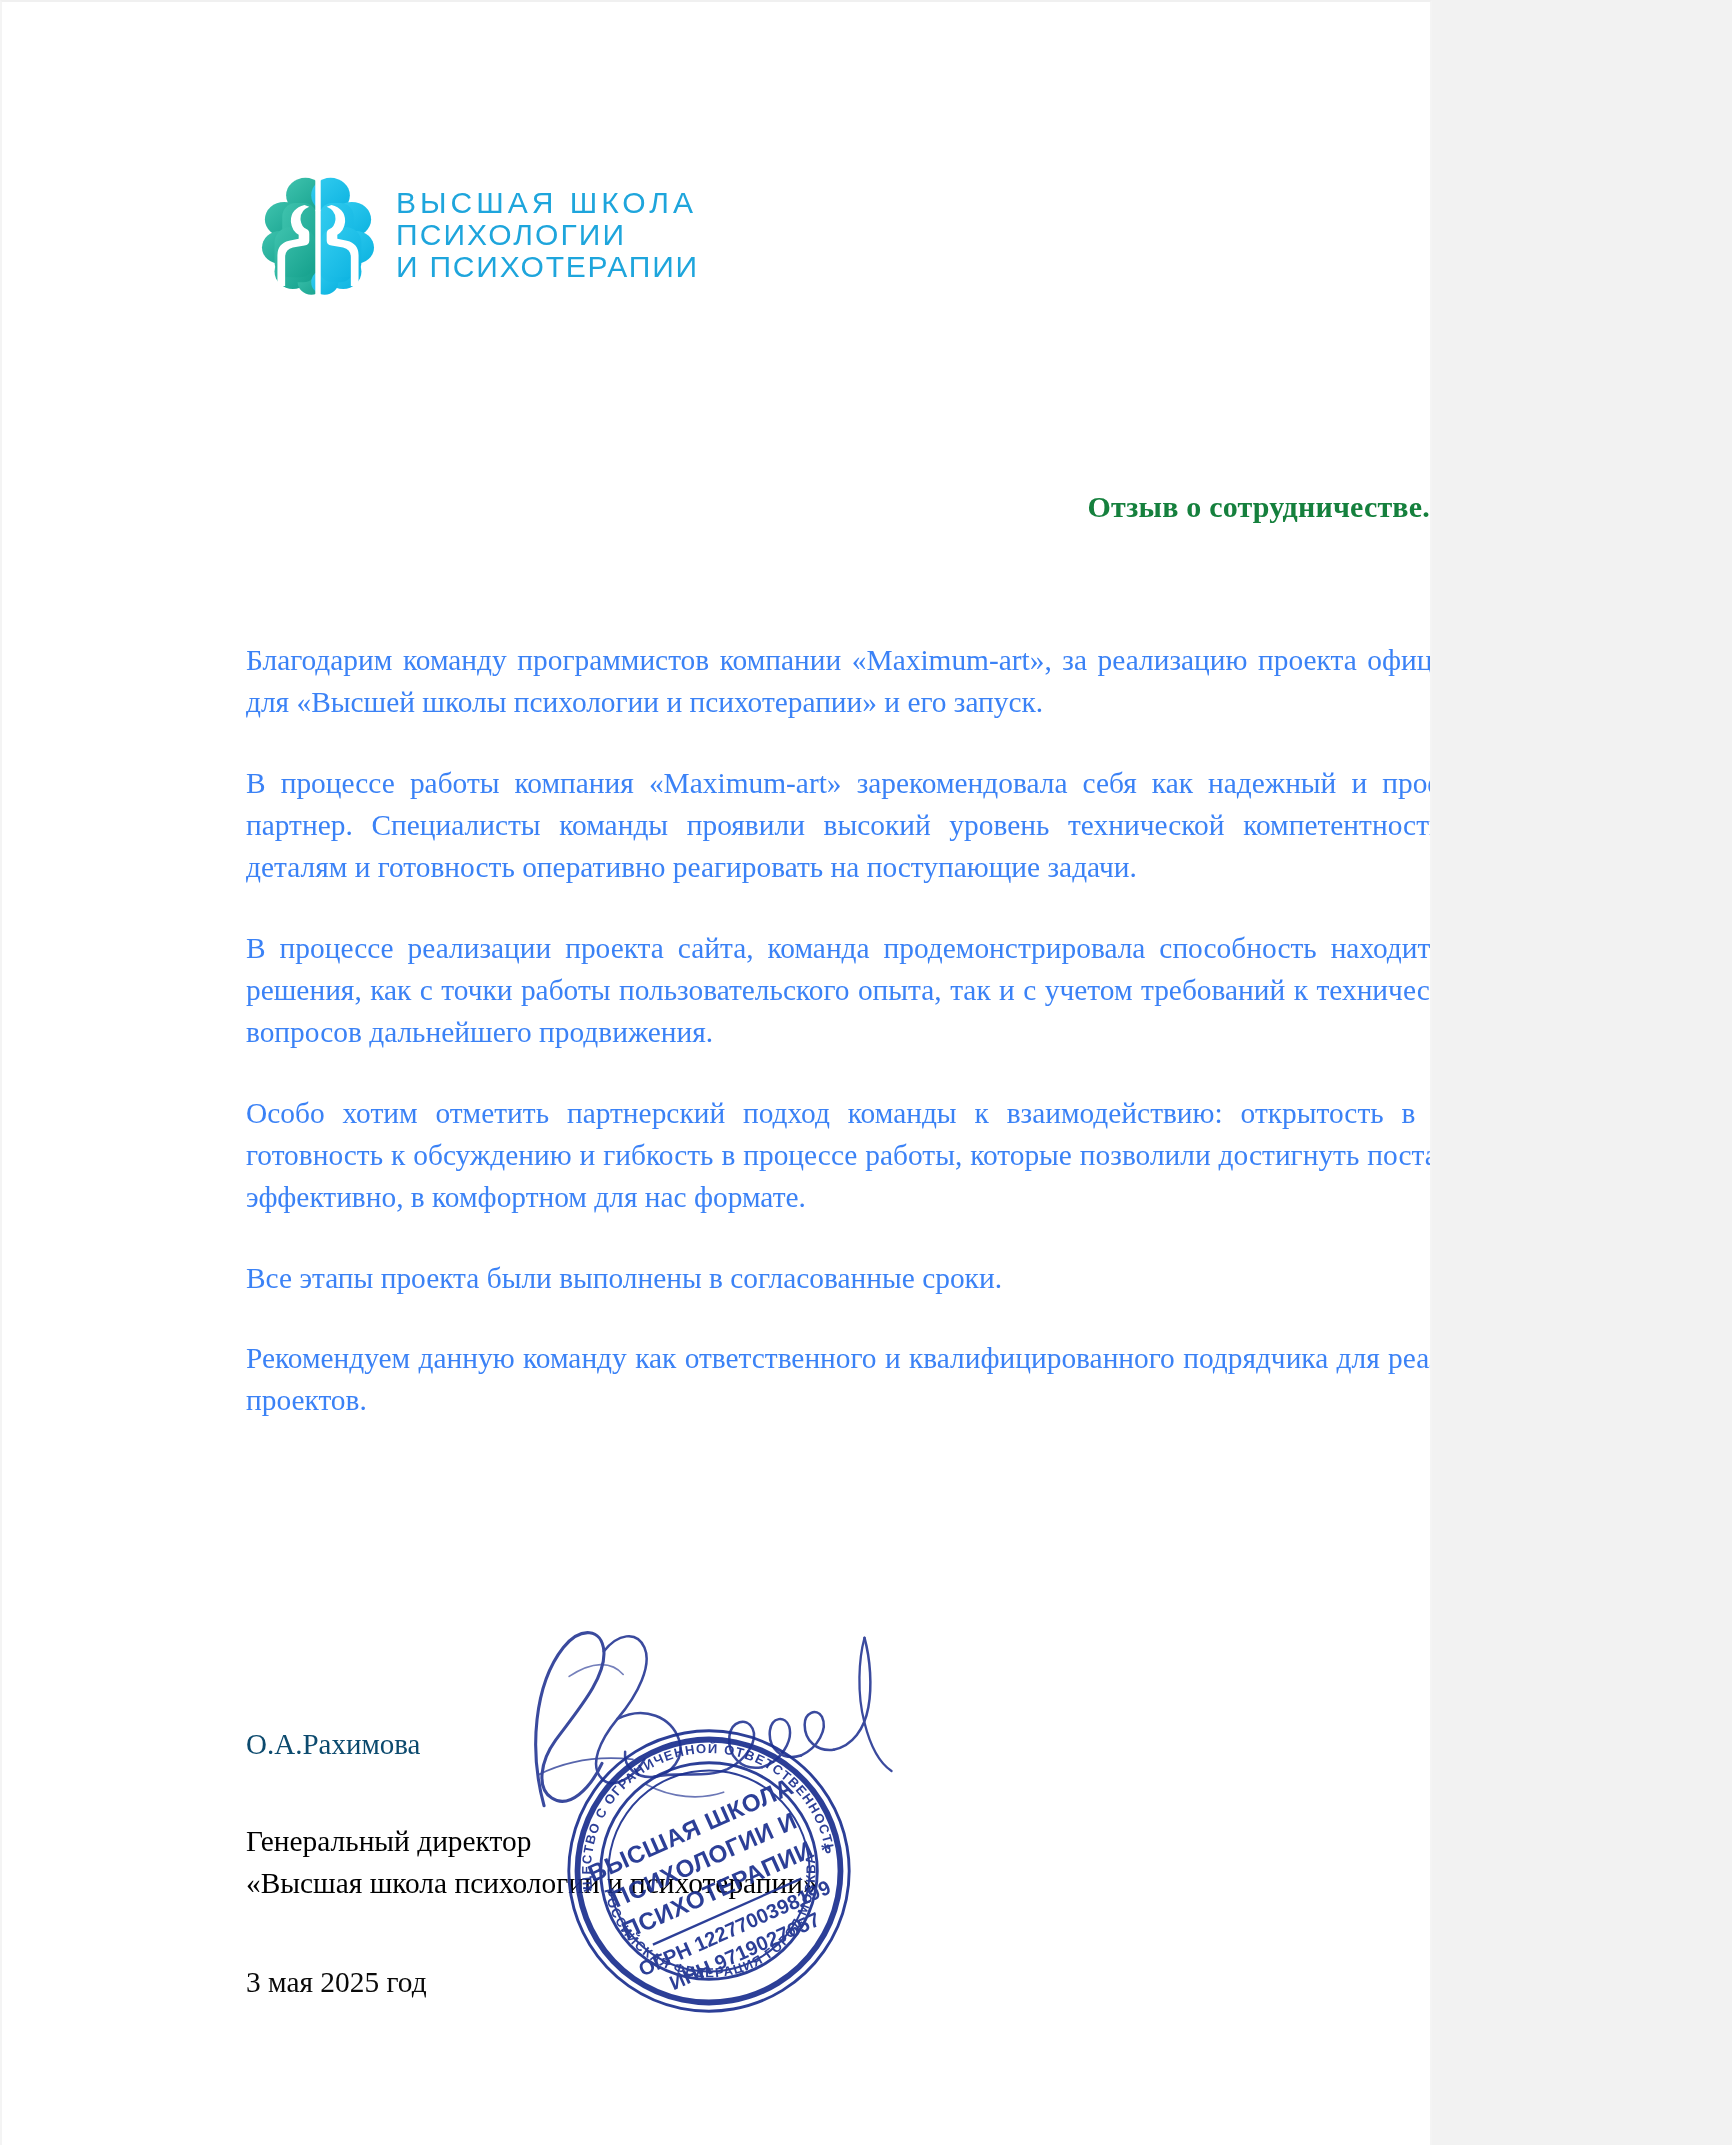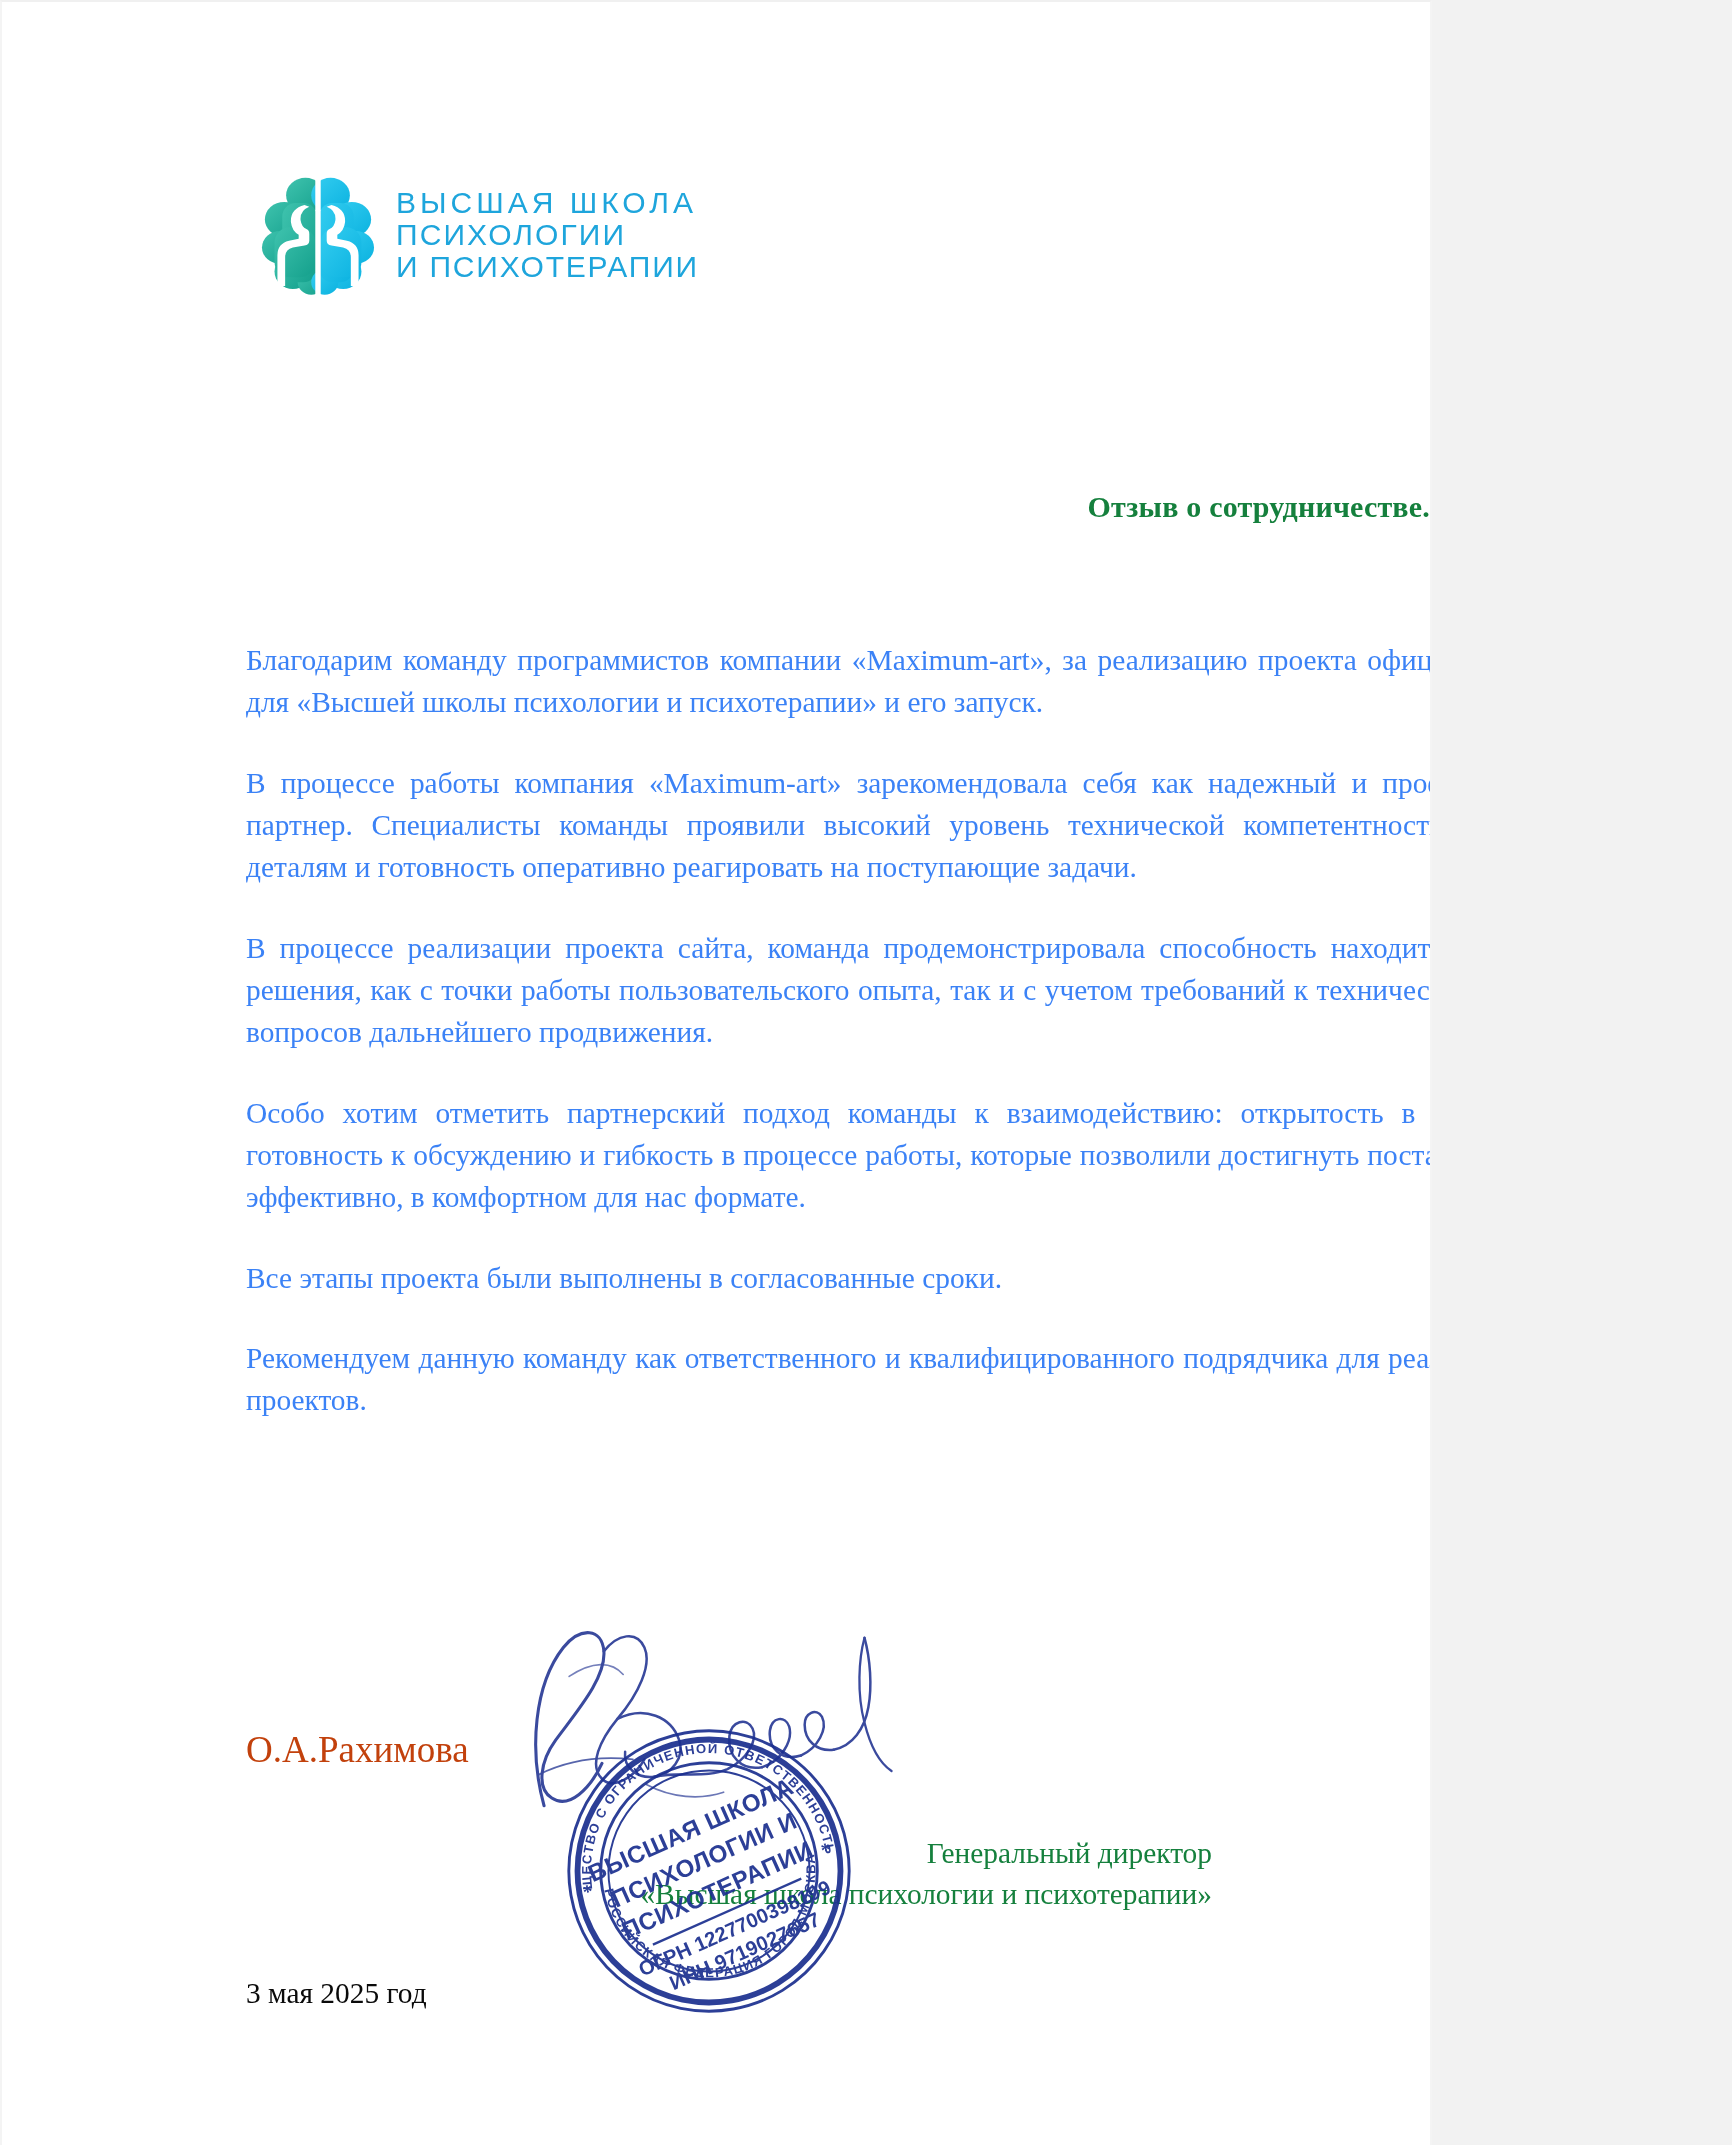--- a/index.html
+++ b/index.html
@@ -80,32 +80,31 @@
   .body-text p:last-child { margin-bottom: 0; }
 
   
   .sign-block {
     position: absolute;
     left: 244px;
     top: 1721px;
     width: 966px;
   }
   .sign-name {
-    font-size: 37px;
+    font-size: 29px;
     line-height: 1.45;
-    color: #c2410c;
+    color: #0c4a6e;
     margin: 0 0 56px 0;
   }
   .sign-role {
     font-size: 29.4px;
     line-height: 1.42;
-    color: #15803d;
+    color: #000000;
     margin: 0 0 56px 0;
     white-space: nowrap;
-    text-align: right;
   }
   .sign-date {
     font-size: 29.4px;
     line-height: 1.45;
     color: #0a0a0a;
     margin: 0;
   }
 
   
   .signature-ink {

